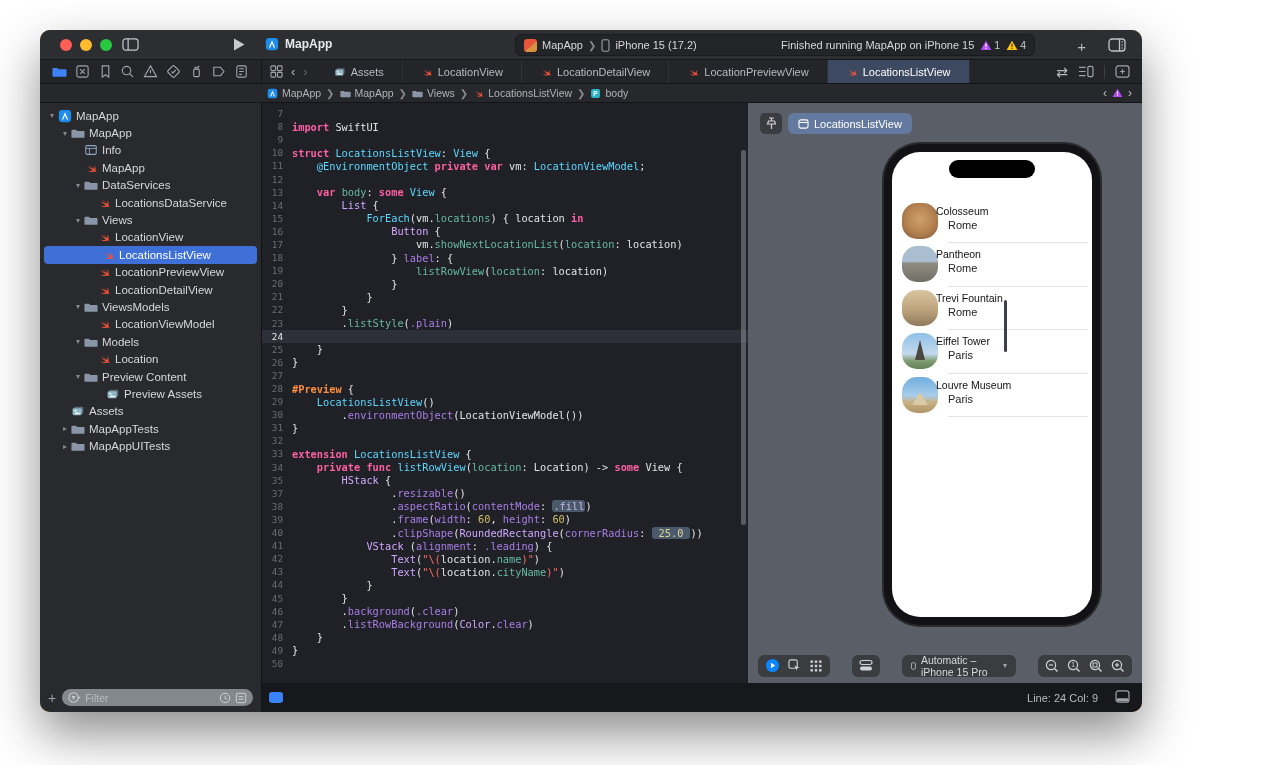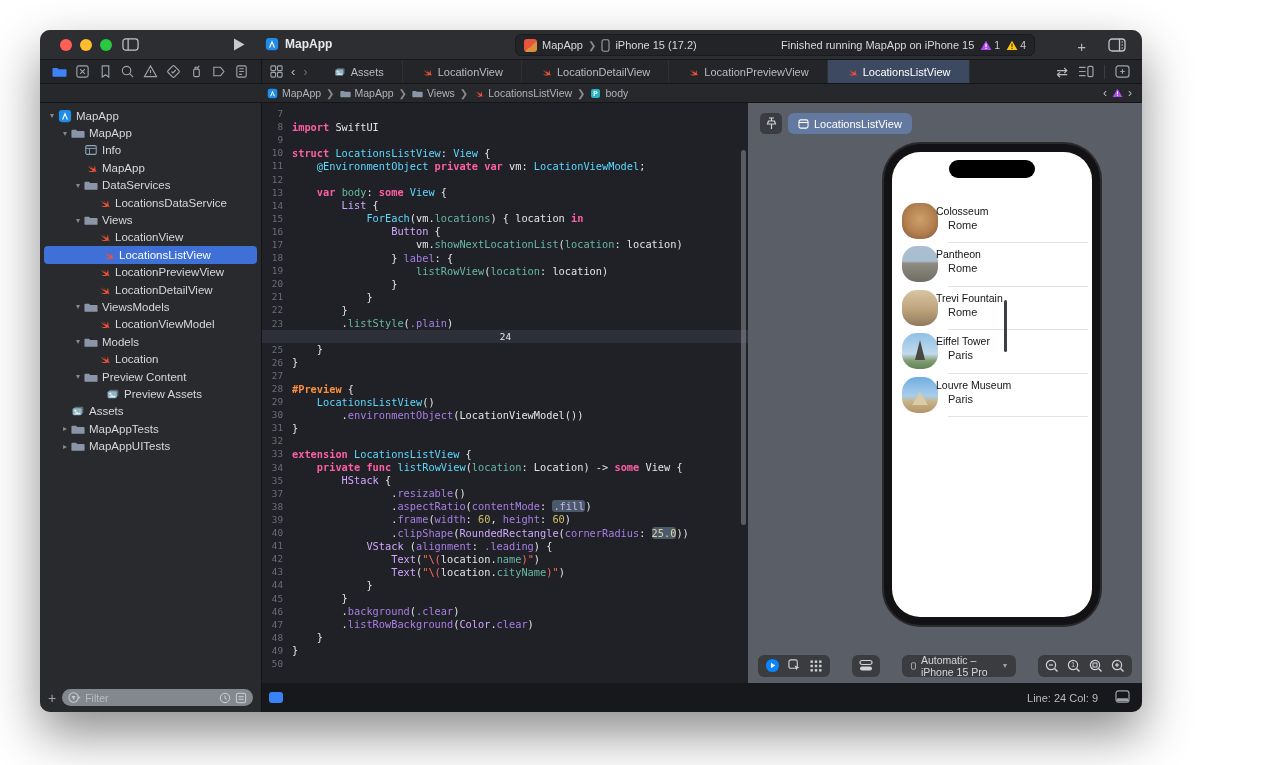--- a/index.html
+++ b/index.html
@@ -35,25 +35,25 @@
   .tree{position:absolute;top:4px;left:0;right:0;}
   .trow{height:17.4px;display:flex;align-items:center;font-size:11.5px;color:#d6d8db;white-space:nowrap;}
   .trow.sel{background:#3e70d8;border-radius:4px;margin:0 4px;color:#fff;}
   .trow .chev{width:12px;text-align:center;color:#84888f;font-size:8px;flex:none;}
   .trow .ticon{width:14px;height:14px;margin-right:4px;flex:none;display:inline-flex;}
   
   .editor{width:486px;background:#1f2126;position:relative;overflow:hidden;font-family:"DejaVu Sans Mono","Liberation Mono",monospace;}
   .lines{position:absolute;left:0;top:4px;right:0;}
   .line{height:13.1px;display:flex;align-items:center;font-size:10.3px;white-space:pre;}
   .line .gut{width:30px;text-align:right;color:#6b6e75;font-size:9.3px;flex:none;padding-right:9px;}
-  .line.cur{background:#2d3038;justify-content:center;}
+  .line.cur{background:#2d3038;}
   .line.cur .gut{color:#e8e9eb;}
   .c-k{color:#fc5fa3;font-weight:bold}.c-t{color:#5dd8ff}.c-f{color:#67b7a4}.c-p{color:#a97ee6}.c-lv{color:#d0a8ff}.c-o{color:#fd8f3f;font-weight:bold}.c-n{color:#d0bf69}.c-s{color:#fc6a5d}.c-w{color:#e3e4e6}
   .c-ph{color:#c9b4ee;background:#4a5a6b;border-radius:3px;padding:0 1px;}
-  .c-nh{color:#e0d29a;background:#4a5a6b;border-radius:3px;padding:0 0;}
+  .c-nh{color:#e0d29a;background:#4a5a6b;border-radius:3px;padding:0 7px;}
   .scrollthumb{position:absolute;right:2px;top:47px;width:5px;height:375px;background:rgba(160,163,168,.45);border-radius:3px;}
   
   .canvas{flex:1;background:#5a5e67;position:relative;overflow:hidden;}
   .pin-btn{position:absolute;left:12px;top:10px;width:22px;height:21px;background:#3a3c41;border-radius:5px;display:flex;align-items:center;justify-content:center;color:#cfd2d6;}
   .preview-pill{position:absolute;left:40px;top:10px;height:21px;background:#64799f;border-radius:6px;display:flex;align-items:center;gap:5px;padding:0 10px;color:#fff;font-size:11px;}
   .phone{position:absolute;left:136px;top:41px;width:216px;height:481px;background:#121214;border-radius:36px;box-shadow:0 0 0 2px #2a2a2d;}
   .screen{position:absolute;left:8px;top:8px;right:8px;bottom:8px;background:#fff;border-radius:28px;overflow:hidden;}
   .island{position:absolute;left:50%;top:8px;transform:translateX(-50%);width:86px;height:18px;background:#000;border-radius:10px;}
   .plist{position:absolute;left:0;top:48px;right:0;}
   .prow{height:43.4px;position:relative;}

